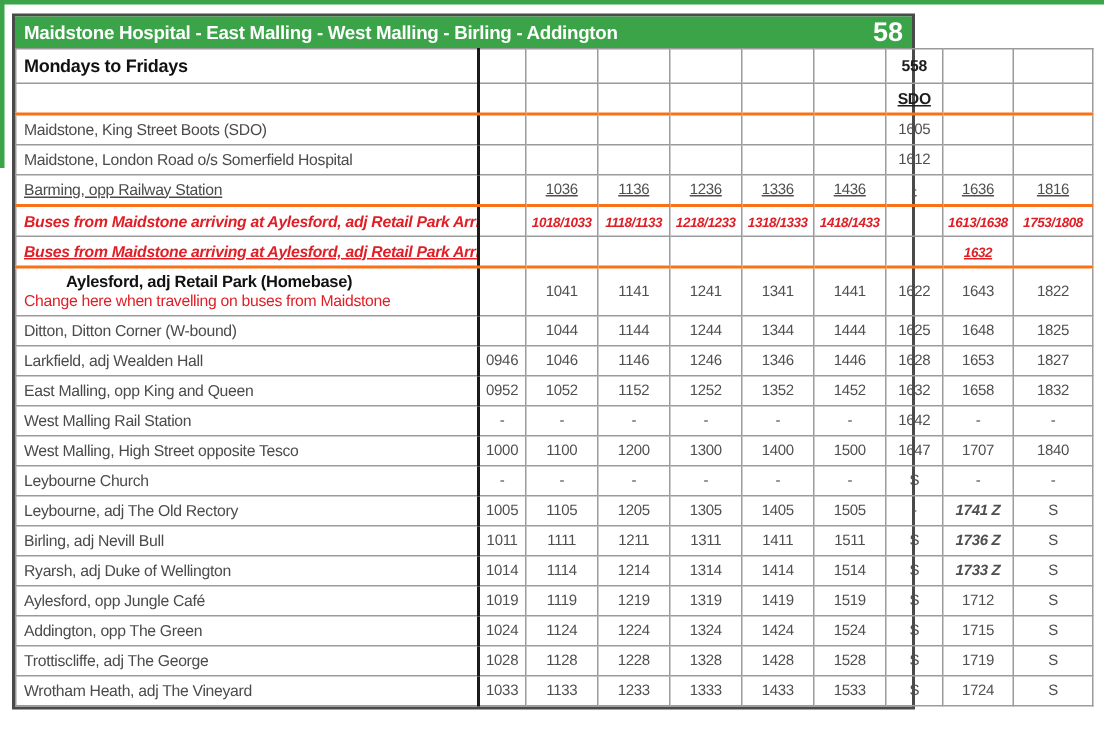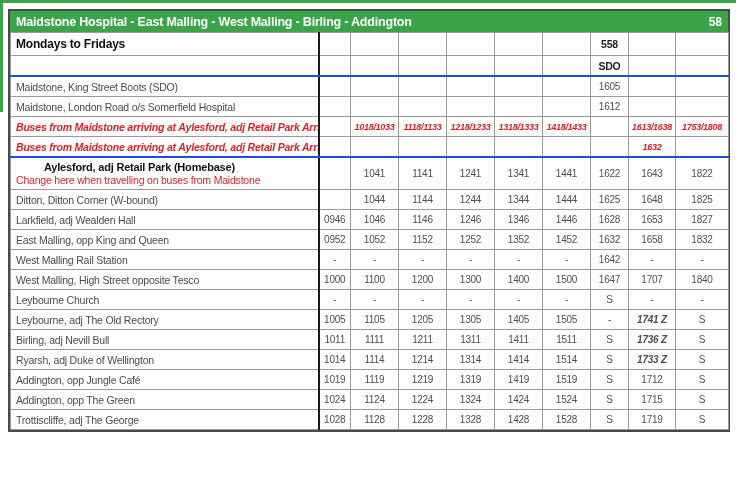--- a/index.html
+++ b/index.html
@@ -8,36 +8,36 @@
     background: #ffffff;
     overflow: hidden;
     font-family: "Liberation Sans", sans-serif;
   }
   .page { position: relative; width: 736px; height: 504px; }
 
   .frame-top  { position: absolute; top: 0; left: 0; width: 736px; height: 3px; background: var(--green, #3ba449); }
   .frame-left { position: absolute; top: 0; left: 0; width: 3px; height: 112px; background: var(--green, #3ba449); }
 
   .table-wrap {
-    position: absolute; left: 8px; top: 9px; width: 722px;
+    position: absolute; left: 8px; top: 9px; width: 602px;
     box-sizing: border-box;
     border: 2px solid #4a4a4a;
     background: #fff;
   }
 
   .green-bar {
     height: 21px;
     background: var(--green, #3ba449);
     color: #ffffff;
     display: flex; align-items: center; justify-content: space-between;
     padding: 0 6px;
     box-sizing: border-box;
   }
   .route-title  { font-weight: bold; font-size: 12.5px; letter-spacing: -0.2px; white-space: nowrap; }
-  .route-number { font-weight: bold; font-size: 12px; }
+  .route-number { font-weight: bold; font-size: 18px; }
 
   table { width: 100%; border-collapse: collapse; table-layout: fixed; }
 
   td {
     border: 1px solid #9b9b9b;
     padding: 0;
     height: 19px;
     font-size: 10px;
     color: #4f4f4f;
     text-align: center;
@@ -70,21 +70,21 @@
     font-weight: 600;
     font-size: 9px;
     letter-spacing: -0.3px;
   }
 
   tr.interchange td { height: 31px; }
   tr.interchange td.stop .main { font-weight: bold; color: #111; font-size: 11px; line-height: 14px; margin-left: 28px; }
   tr.interchange td.stop .sub  { color: var(--red, #e01e25); font-size: 10.5px; line-height: 13px; }
 
   td.italic { font-style: italic; font-weight: bold; }
-  tr.thickb td { border-bottom: 2px solid #1d4ed8; }
+  tr.thickb td { border-bottom: 2px solid #f97316; text-decoration: underline; }
 </style>
 </head>
 <body>
 
 <div class="page">
   <div class="frame-top"></div>
   <div class="frame-left"></div>
 
   <div class="table-wrap">
     <div class="green-bar">
@@ -145,20 +145,32 @@
             <td class="stop">Maidstone, London Road o/s Somerfield Hospital</td>
             <td class="time"></td>
             <td class="time"></td>
             <td class="time"></td>
             <td class="time"></td>
             <td class="time"></td>
             <td class="time"></td>
             <td class="time">1612</td>
             <td class="time"></td>
             <td class="time"></td>
+          </tr>
+          <tr class="normal thickb">
+            <td class="stop">Barming, opp Railway Station</td>
+            <td class="time"></td>
+            <td class="time">1036</td>
+            <td class="time">1136</td>
+            <td class="time">1236</td>
+            <td class="time">1336</td>
+            <td class="time">1436</td>
+            <td class="time">-</td>
+            <td class="time">1636</td>
+            <td class="time">1816</td>
           </tr>
           <tr class="note">
             <td class="stop">Buses from Maidstone arriving at Aylesford, adj Retail Park Arriva 71*</td>
             <td class="time"></td>
             <td class="time">1018/1033</td>
             <td class="time">1118/1133</td>
             <td class="time">1218/1233</td>
             <td class="time">1318/1333</td>
             <td class="time">1418/1433</td>
             <td class="time"></td>
@@ -294,21 +306,21 @@
             <td class="time">1114</td>
             <td class="time">1214</td>
             <td class="time">1314</td>
             <td class="time">1414</td>
             <td class="time">1514</td>
             <td class="time">S</td>
             <td class="time italic">1733 Z</td>
             <td class="time">S</td>
           </tr>
           <tr class="normal">
-            <td class="stop">Addington, opp Jungle Café</td>
+            <td class="stop">Aylesford, opp Jungle Café</td>
             <td class="time">1019</td>
             <td class="time">1119</td>
             <td class="time">1219</td>
             <td class="time">1319</td>
             <td class="time">1419</td>
             <td class="time">1519</td>
             <td class="time">S</td>
             <td class="time">1712</td>
             <td class="time">S</td>
           </tr>
@@ -329,16 +341,28 @@
             <td class="time">1028</td>
             <td class="time">1128</td>
             <td class="time">1228</td>
             <td class="time">1328</td>
             <td class="time">1428</td>
             <td class="time">1528</td>
             <td class="time">S</td>
             <td class="time">1719</td>
             <td class="time">S</td>
           </tr>
+          <tr class="normal">
+            <td class="stop">Wrotham Heath, adj The Vineyard</td>
+            <td class="time">1033</td>
+            <td class="time">1133</td>
+            <td class="time">1233</td>
+            <td class="time">1333</td>
+            <td class="time">1433</td>
+            <td class="time">1533</td>
+            <td class="time">S</td>
+            <td class="time">1724</td>
+            <td class="time">S</td>
+          </tr>
         </tbody>
     </table>
   </div>
 </div>
 
 </body></html>

